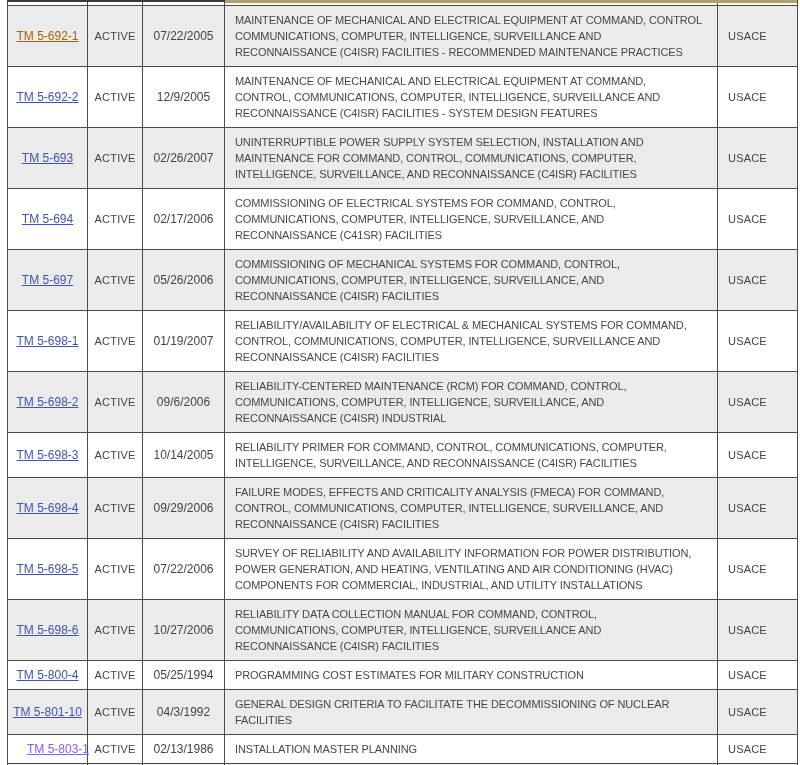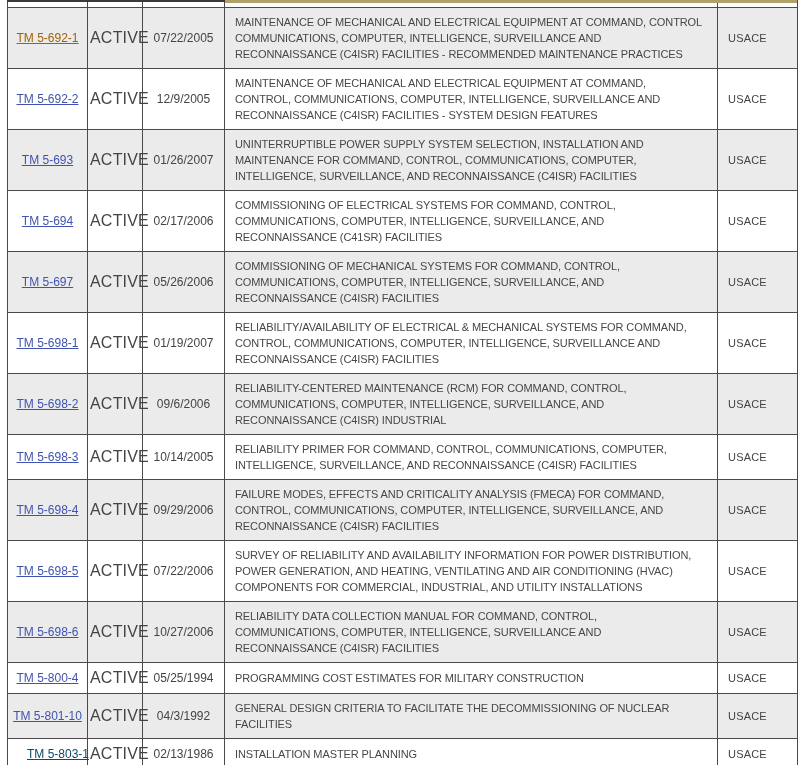--- a/index.html
+++ b/index.html
@@ -29,21 +29,21 @@
     background: #ffffff;
   }
   table.docs tr:nth-child(even) td { background: #ebebeb; }
   col.c1 { width: 80px; }
   col.c2 { width: 55px; }
   col.c3 { width: 82px; }
   col.c4 { width: 493px; }
   col.c5 { width: 80px; }
   td.c-doc { text-align: center; font-size: 12px; padding: 6px 2px; }
   td.c-doc a { color: #4053b0; text-decoration: underline; white-space: nowrap; }
-  td.c-status { text-align: center; font-size: 16px; letter-spacing: 0.2px; padding: 6px 2px; color: #444444; }
+  td.c-status { text-align: center; font-size: 11px; letter-spacing: 0.2px; padding: 6px 2px; color: #444444; }
   td.c-date { text-align: center; font-size: 12px; padding: 6px 2px; color: #444444; white-space: nowrap; }
   td.c-title {
     text-align: left;
     font-size: 11px;
     line-height: 16px;
     padding: 6px 14px 6px 10px;
     color: #474747;
     letter-spacing: -0.1px;
   }
   td.c-org { text-align: left; font-size: 11px; letter-spacing: 0.2px; padding: 6px 2px 6px 10px; color: #444444; }
@@ -94,21 +94,21 @@
       <td class="c-date">12/9/2005</td>
       <td class="c-title">MAINTENANCE OF MECHANICAL AND ELECTRICAL EQUIPMENT AT COMMAND, CONTROL, COMMUNICATIONS, COMPUTER, INTELLIGENCE, SURVEILLANCE AND RECONNAISSANCE (C4ISR) FACILITIES - SYSTEM DESIGN FEATURES</td>
       <td class="c-org">USACE</td>
     </tr>
 
     <tr>
       <td class="c-doc">
         <a href="#" style="color: rgb(64, 83, 176);">TM 5-693</a>
       </td>
       <td class="c-status">ACTIVE</td>
-      <td class="c-date">01/26/2007</td>
+      <td class="c-date">02/26/2007</td>
       <td class="c-title">UNINTERRUPTIBLE POWER SUPPLY SYSTEM SELECTION, INSTALLATION AND MAINTENANCE FOR COMMAND, CONTROL, COMMUNICATIONS, COMPUTER, INTELLIGENCE, SURVEILLANCE, AND RECONNAISSANCE (C4ISR) FACILITIES</td>
       <td class="c-org">USACE</td>
     </tr>
 
     <tr>
       <td class="c-doc">
         <a href="#" style="color: rgb(64, 83, 176);">TM 5-694</a>
       </td>
       <td class="c-status">ACTIVE</td>
       <td class="c-date">02/17/2006</td>
@@ -201,21 +201,21 @@
         <a href="#" style="color: rgb(64, 83, 176);">TM 5-801-10</a>
       </td>
       <td class="c-status">ACTIVE</td>
       <td class="c-date">04/3/1992</td>
       <td class="c-title">GENERAL DESIGN CRITERIA TO FACILITATE THE DECOMMISSIONING OF NUCLEAR FACILITIES</td>
       <td class="c-org">USACE</td>
     </tr>
 
     <tr>
       <td class="c-doc">
-        <a href="#" style="color: #0c4a6e; margin-left: 17px;">TM 5-803-1</a>
+        <a href="#" style="color: #8b5cf6; margin-left: 17px;">TM 5-803-1</a>
       </td>
       <td class="c-status">ACTIVE</td>
       <td class="c-date">02/13/1986</td>
       <td class="c-title">INSTALLATION MASTER PLANNING</td>
       <td class="c-org">USACE</td>
     </tr>
 
     <tr>
       <td class="c-doc">
         

